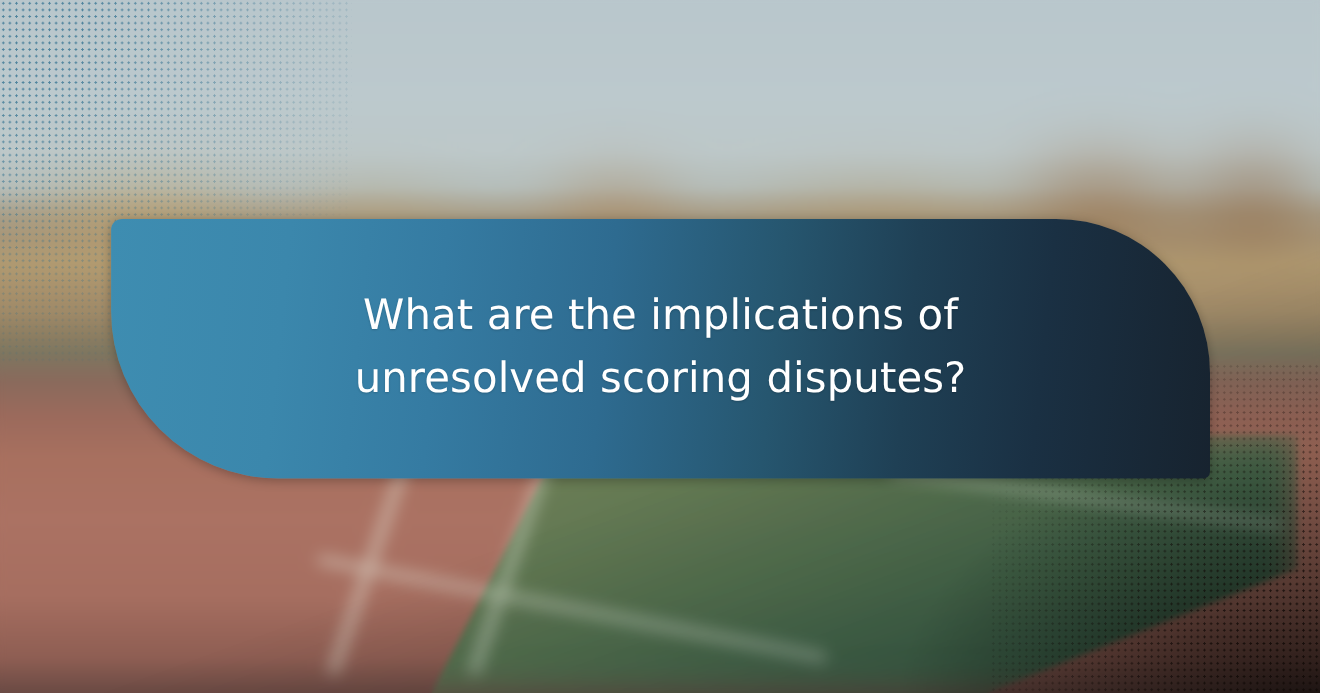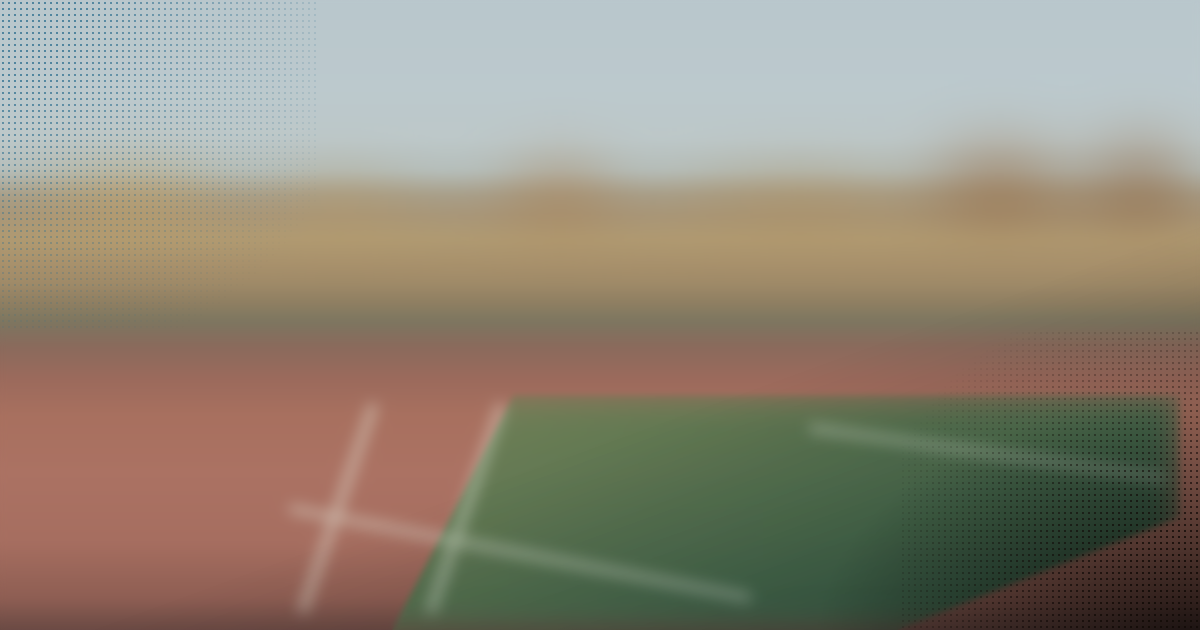--- a/index.html
+++ b/index.html
@@ -170,14 +170,19 @@
     <i class="ln2"></i>
     <i class="ln3"></i>
     <i class="ln4"></i>
   </div>
   <div class="bg-soft"></div>
   <div class="bg-vignette"></div>
 
   <div class="dots dots-tl"></div>
   <div class="dots dots-br"></div>
 
+  <div class="card">
+    <div class="card-inner">
+      <h1 class="card-title">What are the implications of unresolved scoring disputes?</h1>
+    </div>
+  </div>
 
 </div>
 
 </body></html>

